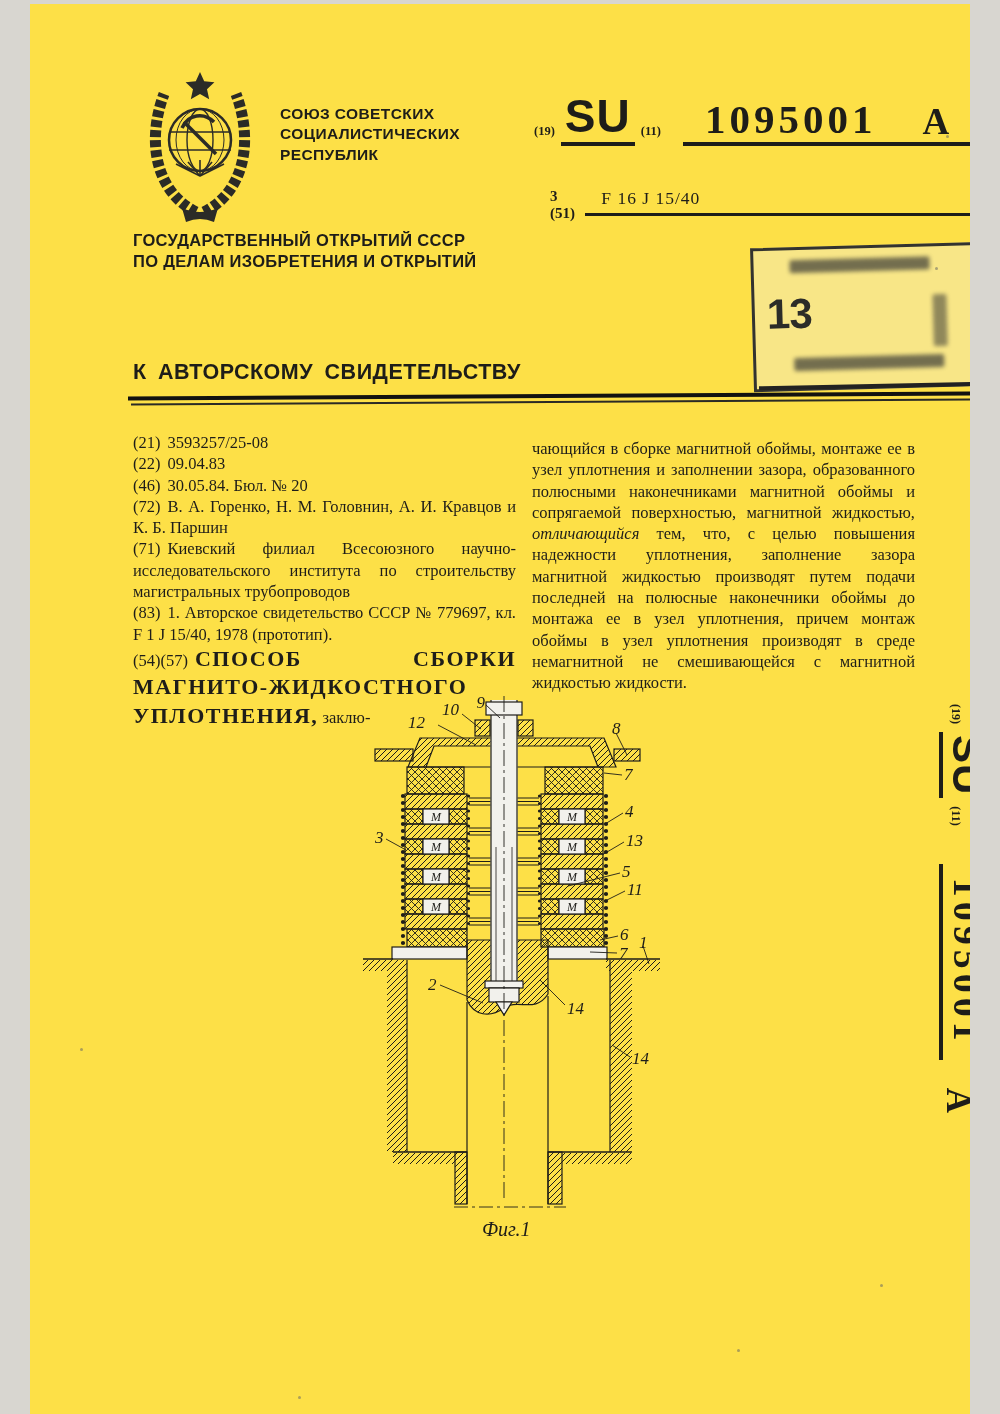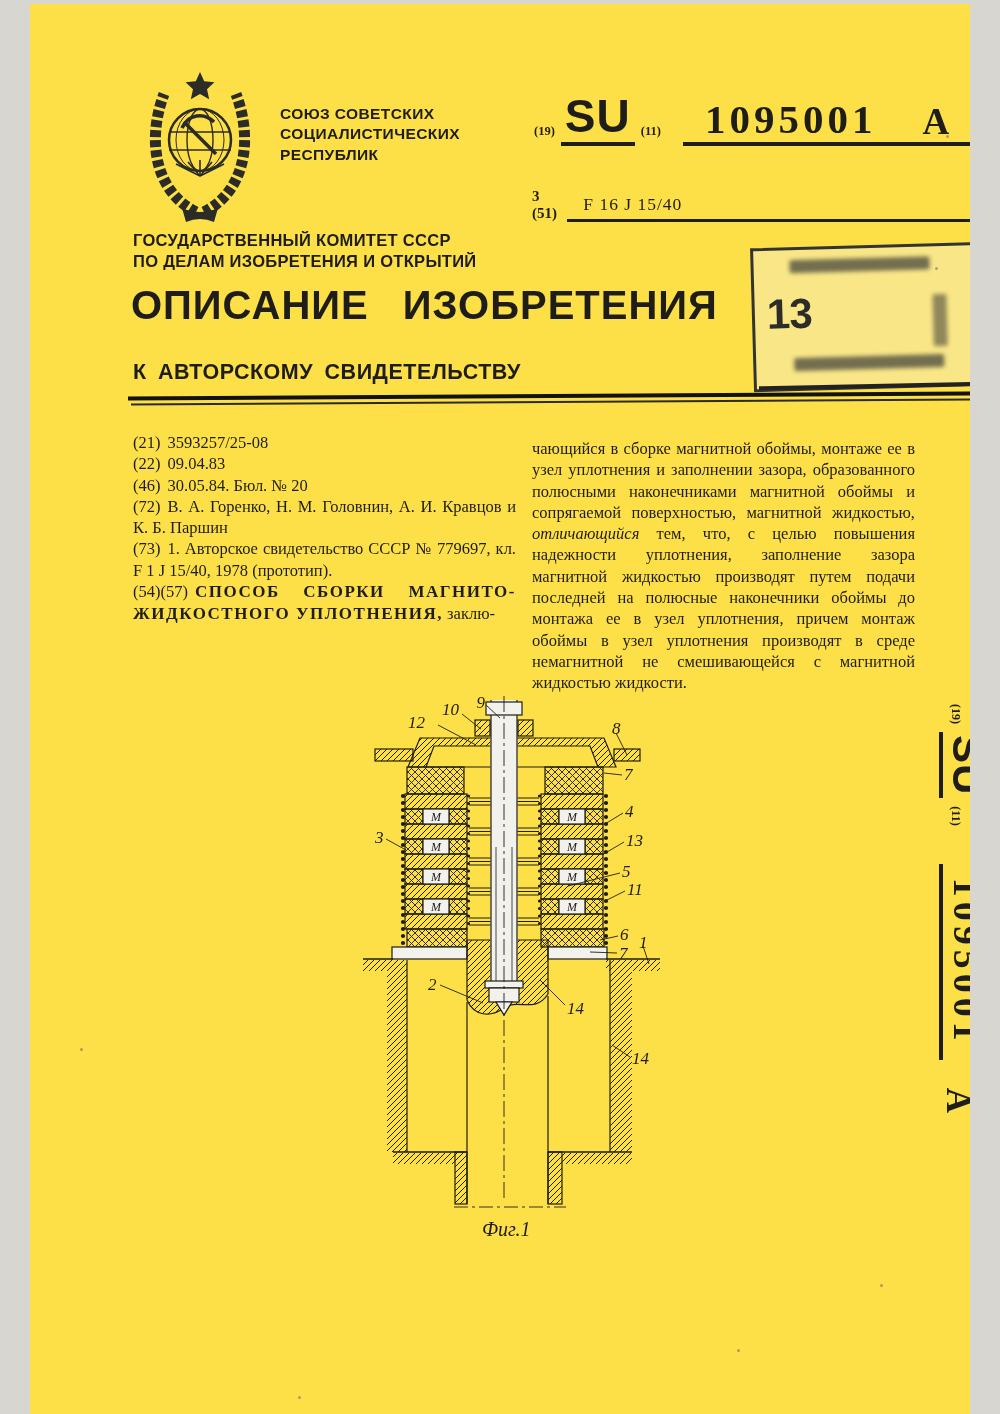--- a/index.html
+++ b/index.html
@@ -10,21 +10,21 @@
   .union{position:absolute;left:250px;top:100px;font:700 15.5px "Liberation Sans",sans-serif;
          line-height:1.32;letter-spacing:.4px}
   .su-row{position:absolute;left:504px;top:94px;display:flex;align-items:flex-end;gap:6px}
   .lbl-small{font:700 12.5px "Liberation Serif",serif;padding-bottom:7px}
   .su-big{font:700 46px "Liberation Sans",sans-serif;line-height:.82;
           border-bottom:4px solid #1e1d19;padding:0 4px 6px;letter-spacing:1px}
   .num-wrap{display:flex;align-items:flex-end;gap:46px;border-bottom:4px solid #1e1d19;
             padding:0 22px 2px;margin-left:16px}
   .num-big{font:700 41px "Liberation Serif",serif;line-height:1;letter-spacing:4px}
   .kind-big{font:700 37px "Liberation Serif",serif;line-height:1}
-  .class-row{position:absolute;left:502px;top:184px;display:flex;align-items:center}
+  .class-row{position:absolute;left:520px;top:184px;display:flex;align-items:flex-start}
   .class-prefix{font:700 15px "Liberation Serif",serif;padding-bottom:5px}
   .class-val{width:404px;border-bottom:3.5px solid #1e1d19;font:400 17.5px "Liberation Serif",serif;
              padding:0 0 4px 16px;letter-spacing:1px}
   .committee{position:absolute;left:103px;top:226px;font:700 16.5px "Liberation Sans",sans-serif;
              line-height:1.28;letter-spacing:.3px}
   
   .stamp{position:absolute;left:722px;top:241px;width:230px;height:138px;
          border:3px solid #33332f;transform:rotate(-1.6deg);background:rgba(240,239,233,.4)}
   .sm{position:absolute;background:#3c3c37;filter:blur(2px);opacity:.7;border-radius:2px}
   .stamp-13{position:absolute;left:12px;top:40px;font:700 42px "Liberation Sans",sans-serif;
@@ -38,21 +38,21 @@
   .divider{position:absolute;left:98px;top:390px;width:858px;height:4px;background:#121210;
            transform:rotate(-.35deg)}
   .divider2{position:absolute;left:101px;top:397px;width:852px;height:2px;background:#2a2a26;
             transform:rotate(-.35deg)}
   
   .col{position:absolute;width:383px;font-size:16.5px;line-height:1.29;text-align:justify}
   .col-left{left:103px;top:428px}
   .col-right{left:502px;top:434px}
   .col p{margin:0}
   .code{padding-right:7px}
-  .claim-title{font-weight:700;letter-spacing:1.5px;font-size:17px}
+  .claim-title{font-weight:700;letter-spacing:1.5px;font-size:22px}
   
   .figure-svg{position:absolute;left:330px;top:688px}
   
   .side-strip{position:absolute;left:956px;top:700px;width:438px;transform-origin:0 0;
               transform:rotate(90deg);display:flex;align-items:flex-end;gap:8px}
   .ss-small{font:700 12px "Liberation Serif",serif;margin-bottom:9px}
   .ss-su{font:700 42px "Liberation Sans",sans-serif;line-height:.85;
          border-bottom:4px solid #1e1d19;padding:0 3px 6px;letter-spacing:1px}
   .ss-num{font:700 38px "Liberation Serif",serif;letter-spacing:5px;line-height:1;
           border-bottom:4px solid #1e1d19;padding:0 14px 5px;margin-left:30px}
@@ -102,43 +102,43 @@
       <span class="kind-big">A</span>
     </span>
   </div>
 
   <div class="class-row">
     <span class="class-prefix">3 (51)</span>
     <span class="class-val">F 16 J 15/40</span>
   </div>
 
   <div class="committee">
-    <div>ГОСУДАРСТВЕННЫЙ КОМИТЕТ СССР</div>
+    <div>ГОСУДАРСТВЕННЫЙ ОТКРЫТИЙ СССР</div>
     <div>ПО ДЕЛАМ ИЗОБРЕТЕНИЯ И ОТКРЫТИЙ</div>
   </div>
 
   <div class="stamp">
     <div class="sm" style="left:36px;top:10px;width:140px;height:13px"></div>
     <div class="stamp-13">13</div>
     <div class="sm" style="left:178px;top:48px;width:14px;height:52px;opacity:.55"></div>
     <div class="sm" style="left:38px;top:108px;width:150px;height:13px"></div>
   </div>
   <div class="stamp-underbar"></div>
 
-  <div class="doc-title">ОПИСАНИЕ ИЗОБРЕТЕНИЯ</div>
   <div class="doc-subtitle">К АВТОРСКОМУ СВИДЕТЕЛЬСТВУ</div>
   <div class="divider"></div>
   <div class="divider2"></div>
 
   <div class="col col-left">
     <p><span class="code">(21)</span><span>3593257/25-08</span></p>
     <p><span class="code">(22)</span><span>09.04.83</span></p>
     <p><span class="code">(46)</span><span>30.05.84. Бюл. № 20</span></p>
     <p><span class="code">(72)</span><span>В. А. Горенко, Н. М. Головнин, А. И. Кравцов и К. Б. Паршин</span></p>
-    <p><span class="code">(73)</span><span>1. Авторское свидетельство СССР № 779697, кл. F 1 J 15/40, 1978 (прототип).</span></p>
+    <p><span class="code">(71)</span><span>Киевский филиал Всесоюзного научно-исследовательского института по строительству магистральных трубопроводов</span></p>
+    <p><span class="code">(83)</span><span>1. Авторское свидетельство СССР № 779697, кл. F 1 J 15/40, 1978 (прототип).</span></p>
     <p><span class="code">(54)(57)</span><span class="claim-title">СПОСОБ СБОРКИ МАГНИТО-ЖИДКОСТНОГО УПЛОТНЕНИЯ,</span> <span>заклю-</span></p>
   </div>
 
   <div class="col col-right">
     <p><span>чающийся в сборке магнитной обоймы, монтаже ее в узел уплотнения и заполнении зазора, образованного полюсными наконечниками магнитной обоймы и сопрягаемой поверхностью, магнитной жидкостью, </span><i>отличающийся</i><span> тем, что, с целью повышения надежности уплотнения, заполнение зазора магнитной жидкостью производят путем подачи последней на полюсные наконечники обоймы до монтажа ее в узел уплотнения, причем монтаж обоймы в узел уплотнения производят в среде немагнитной не смешивающейся с магнитной жидкостью жидкости.</span></p>
   </div>
 
   <svg class="figure-svg" width="314" height="562" viewBox="330 690 314 562">
     <defs>
       <pattern id="h45" width="6" height="6" patternUnits="userSpaceOnUse">

